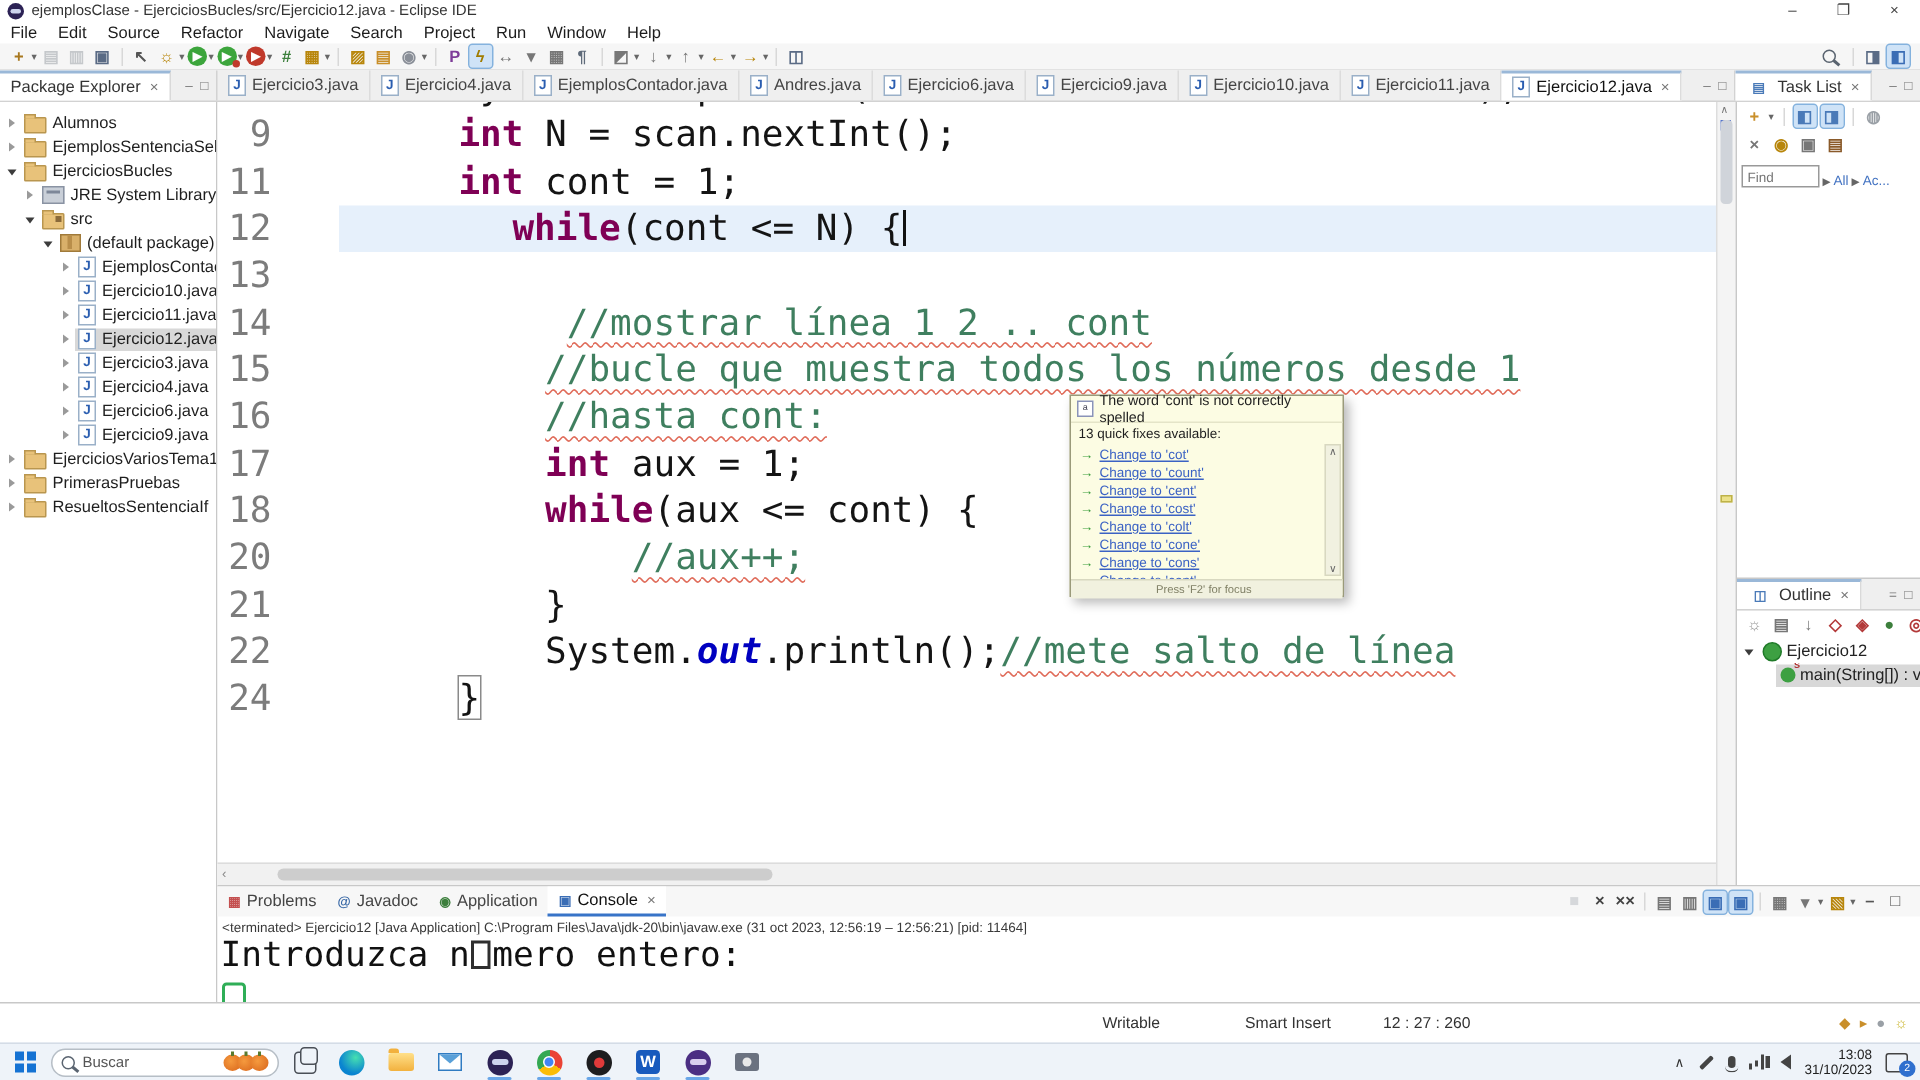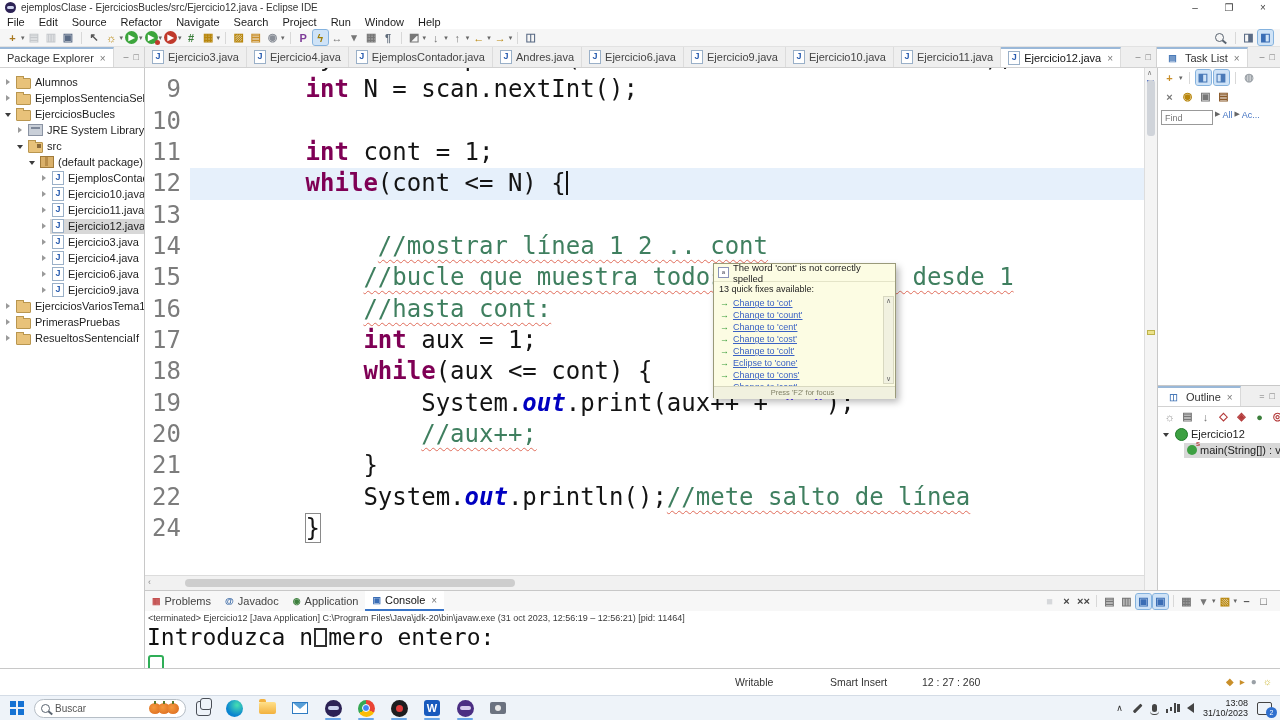--- a/index.html
+++ b/index.html
@@ -60,21 +60,21 @@
   .ticon.lib::after{content:"";position:absolute;left:2px;top:2px;width:9px;height:2px;background:#7d8799;}
   .ticon.pkg{width:12px;height:10px;background:#d9b06a;border:1px solid #a07a3a;}
   .ticon.pkg::after{content:"";position:absolute;left:4px;top:0;width:3px;height:9px;background:#b98e4a;}
   
   #editorcol{left:145px;top:68px;width:1012px;height:522px;background:#fff;}
   #codewrap{position:absolute;left:0;top:0;right:12px;bottom:14px;overflow:hidden;}
   #codeinner{margin-top:-25px;}
   .cl{display:flex;height:31.33px;line-height:31.33px;font-family:"DejaVu Sans Mono",monospace;font-size:24px;white-space:pre;}
   .ln{width:36px;padding-right:9px;text-align:right;color:#7c7c7c;flex:none;font-size:24px;}
   .ct{flex:1;color:#141414;}
-  .cl.current .ct{background:#e6f0fb;}
+  .cl.current .ct{background:#e6f0fb;margin-left:36px;}
   .seg-kw{color:#7f0055;font-weight:bold;}
   .seg-cm{color:#3f7f5f;}
   .seg-str{color:#2a00ff;}
   .seg-fld{color:#0000c0;font-weight:bold;font-style:italic;}
   .seg-pl{color:#141414;}
   .wavy{text-decoration:underline;text-decoration-style:wavy;text-decoration-color:#e06c5a;text-decoration-thickness:1px;text-underline-offset:5px;}
   .bracebox{outline:1px solid #8a8a8a;}
   .caret{display:inline-block;width:2px;height:24px;background:#111;vertical-align:-4px;}
   
   #hscroll{position:absolute;left:0;right:12px;bottom:0;height:14px;background:#f1f1f1;border-top:1px solid #dcdcdc;}
@@ -95,21 +95,21 @@
   .sp-row{height:12px;display:flex;align-items:center;gap:4px;}
   .sp-arrow{color:#3a9d3a;font-size:9px;flex:none;}
   .sp-link{font-size:9px;color:#3b62c4;text-decoration:underline;white-space:nowrap;}
   .sp-scroll{position:absolute;right:1px;top:1px;width:11px;height:88px;background:#f1f1e0;border:1px solid #d8d8c0;box-sizing:border-box;}
   .sp-scroll .u{position:absolute;top:0;left:2px;font-size:7px;color:#666;}
   .sp-scroll .d{position:absolute;bottom:0;left:2px;font-size:7px;color:#666;}
   .sp-foot{height:12px;border-top:1px solid #d8d8c0;background:#f1f1df;font-size:7.5px;color:#808066;text-align:center;padding-right:4px;line-height:12px;}
   
   #rightpanel{left:1157px;top:68px;width:123px;height:522px;background:#fff;border-left:1px solid #c8c8c8;box-sizing:border-box;}
   .rp-toolbar{display:flex;align-items:center;padding:2px 3px;gap:1px;}
-  .rp-find-row{display:flex;align-items:flex-start;gap:2px;padding:4px 3px;}
+  .rp-find-row{display:flex;align-items:flex-end;gap:2px;padding:4px 3px;}
   #find-input{width:52px;height:15px;border:1px solid #999;font-size:9px;padding:0 3px;box-sizing:border-box;font-family:"Liberation Sans",sans-serif;}
   .rp-link{font-size:9px;color:#4373c2;}
   .rp-linkarrow{font-size:7px;color:#666;}
   #outline-sec{position:absolute;left:0;top:317px;right:0;bottom:0;border-top:1px solid #c8c8c8;}
   .rp-tabrow{height:20px;background:#efefef;border-bottom:1px solid #d2d2d2;display:flex;align-items:stretch;}
   .ol-row{display:flex;align-items:center;height:16px;font-size:11px;white-space:nowrap;overflow:hidden;}
   .cls-ico{width:11px;height:11px;border-radius:50%;background:#3da042;border:1px solid #1f7a28;flex:none;margin:0 3px;}
   .mth-ico{width:10px;height:10px;border-radius:50%;background:#3da042;flex:none;margin:0 3px;position:relative;}
   .mth-ico::after{content:"S";position:absolute;right:-3px;top:-4px;font-size:6px;color:#b03030;font-weight:bold;}
   
@@ -448,30 +448,28 @@
           </span>
         </div>
       </div>
   </div>
 
   <div id="editorcol" class="abs">
     <div id="codewrap">
       <div id="codeinner">
           <div class="cl"><span class="ln">8</span><span class="ct" style="padding-left: 115.6px;"><span class="seg-pl">System.</span><span class="seg-fld">out</span><span class="seg-pl">.println(</span><span class="seg-str">"Introduzca número entero: "</span><span class="seg-pl">);</span></span></div>
           <div class="cl"><span class="ln">9</span><span class="ct" style="padding-left: 115.6px;"><span class="seg-kw">int</span><span class="seg-pl"> N = scan.nextInt();</span></span></div>
-          <div class="cl"><span class="ln">10</span><span class="ct" style="padding-left: 0px;"></span></div>
           <div class="cl"><span class="ln">11</span><span class="ct" style="padding-left: 115.6px;"><span class="seg-kw">int</span><span class="seg-pl"> cont = 1;</span></span></div>
           <div class="cl current"><span class="ln">12</span><span class="ct" style="padding-left: 115.6px;"><span class="seg-kw">while</span><span class="seg-pl">(cont &lt;= N) {</span><span class="caret"></span></span></div>
           <div class="cl"><span class="ln">13</span><span class="ct" style="padding-left: 0px;"></span></div>
           <div class="cl"><span class="ln">14</span><span class="ct" style="padding-left: 173.4px;"><span class="seg-pl"> </span><span class="seg-cm wavy">//mostrar línea 1 2 .. cont</span></span></div>
           <div class="cl"><span class="ln">15</span><span class="ct" style="padding-left: 173.4px;"><span class="seg-cm wavy">//bucle que muestra todos los números desde 1</span></span></div>
           <div class="cl"><span class="ln">16</span><span class="ct" style="padding-left: 173.4px;"><span class="seg-cm wavy">//hasta cont:</span></span></div>
           <div class="cl"><span class="ln">17</span><span class="ct" style="padding-left: 173.4px;"><span class="seg-kw">int</span><span class="seg-pl"> aux = 1;</span></span></div>
           <div class="cl"><span class="ln">18</span><span class="ct" style="padding-left: 173.4px;"><span class="seg-kw">while</span><span class="seg-pl">(aux &lt;= cont) {</span></span></div>
-          <div class="cl"><span class="ln">19</span><span class="ct" style="padding-left: 231.2px;"><span class="seg-pl">System.</span><span class="seg-fld">out</span><span class="seg-pl">.print(aux++ + </span><span class="seg-str">" "</span><span class="seg-pl">);</span></span></div>
           <div class="cl"><span class="ln">20</span><span class="ct" style="padding-left: 231.2px;"><span class="seg-cm wavy">//aux++;</span></span></div>
           <div class="cl"><span class="ln">21</span><span class="ct" style="padding-left: 173.4px;"><span class="seg-pl">}</span></span></div>
           <div class="cl"><span class="ln">22</span><span class="ct" style="padding-left: 173.4px;"><span class="seg-pl">System.</span><span class="seg-fld">out</span><span class="seg-pl">.println();</span><span class="seg-cm wavy">//mete salto de línea</span></span></div>
           <div class="cl"><span class="ln">24</span><span class="ct" style="padding-left: 115.6px;"><span class="seg-pl bracebox">}</span></span></div>
         </div>
     </div>
     <div id="hscroll">
       <span class="arrow">‹</span>
       <span class="thumb"></span>
     </div>
@@ -506,21 +504,21 @@
           <div class="sp-row">
             <span class="sp-arrow">→</span>
             <span class="sp-link">Change to 'cost'</span>
           </div>
           <div class="sp-row">
             <span class="sp-arrow">→</span>
             <span class="sp-link">Change to 'colt'</span>
           </div>
           <div class="sp-row">
             <span class="sp-arrow">→</span>
-            <span class="sp-link">Eclipse to 'cone'</span>
+            <span class="sp-link">Change to 'cone'</span>
           </div>
           <div class="sp-row">
             <span class="sp-arrow">→</span>
             <span class="sp-link">Change to 'cons'</span>
           </div>
           <div class="sp-row">
             <span class="sp-arrow">→</span>
             <span class="sp-link">Change to 'cant'</span>
           </div>
         </div>

